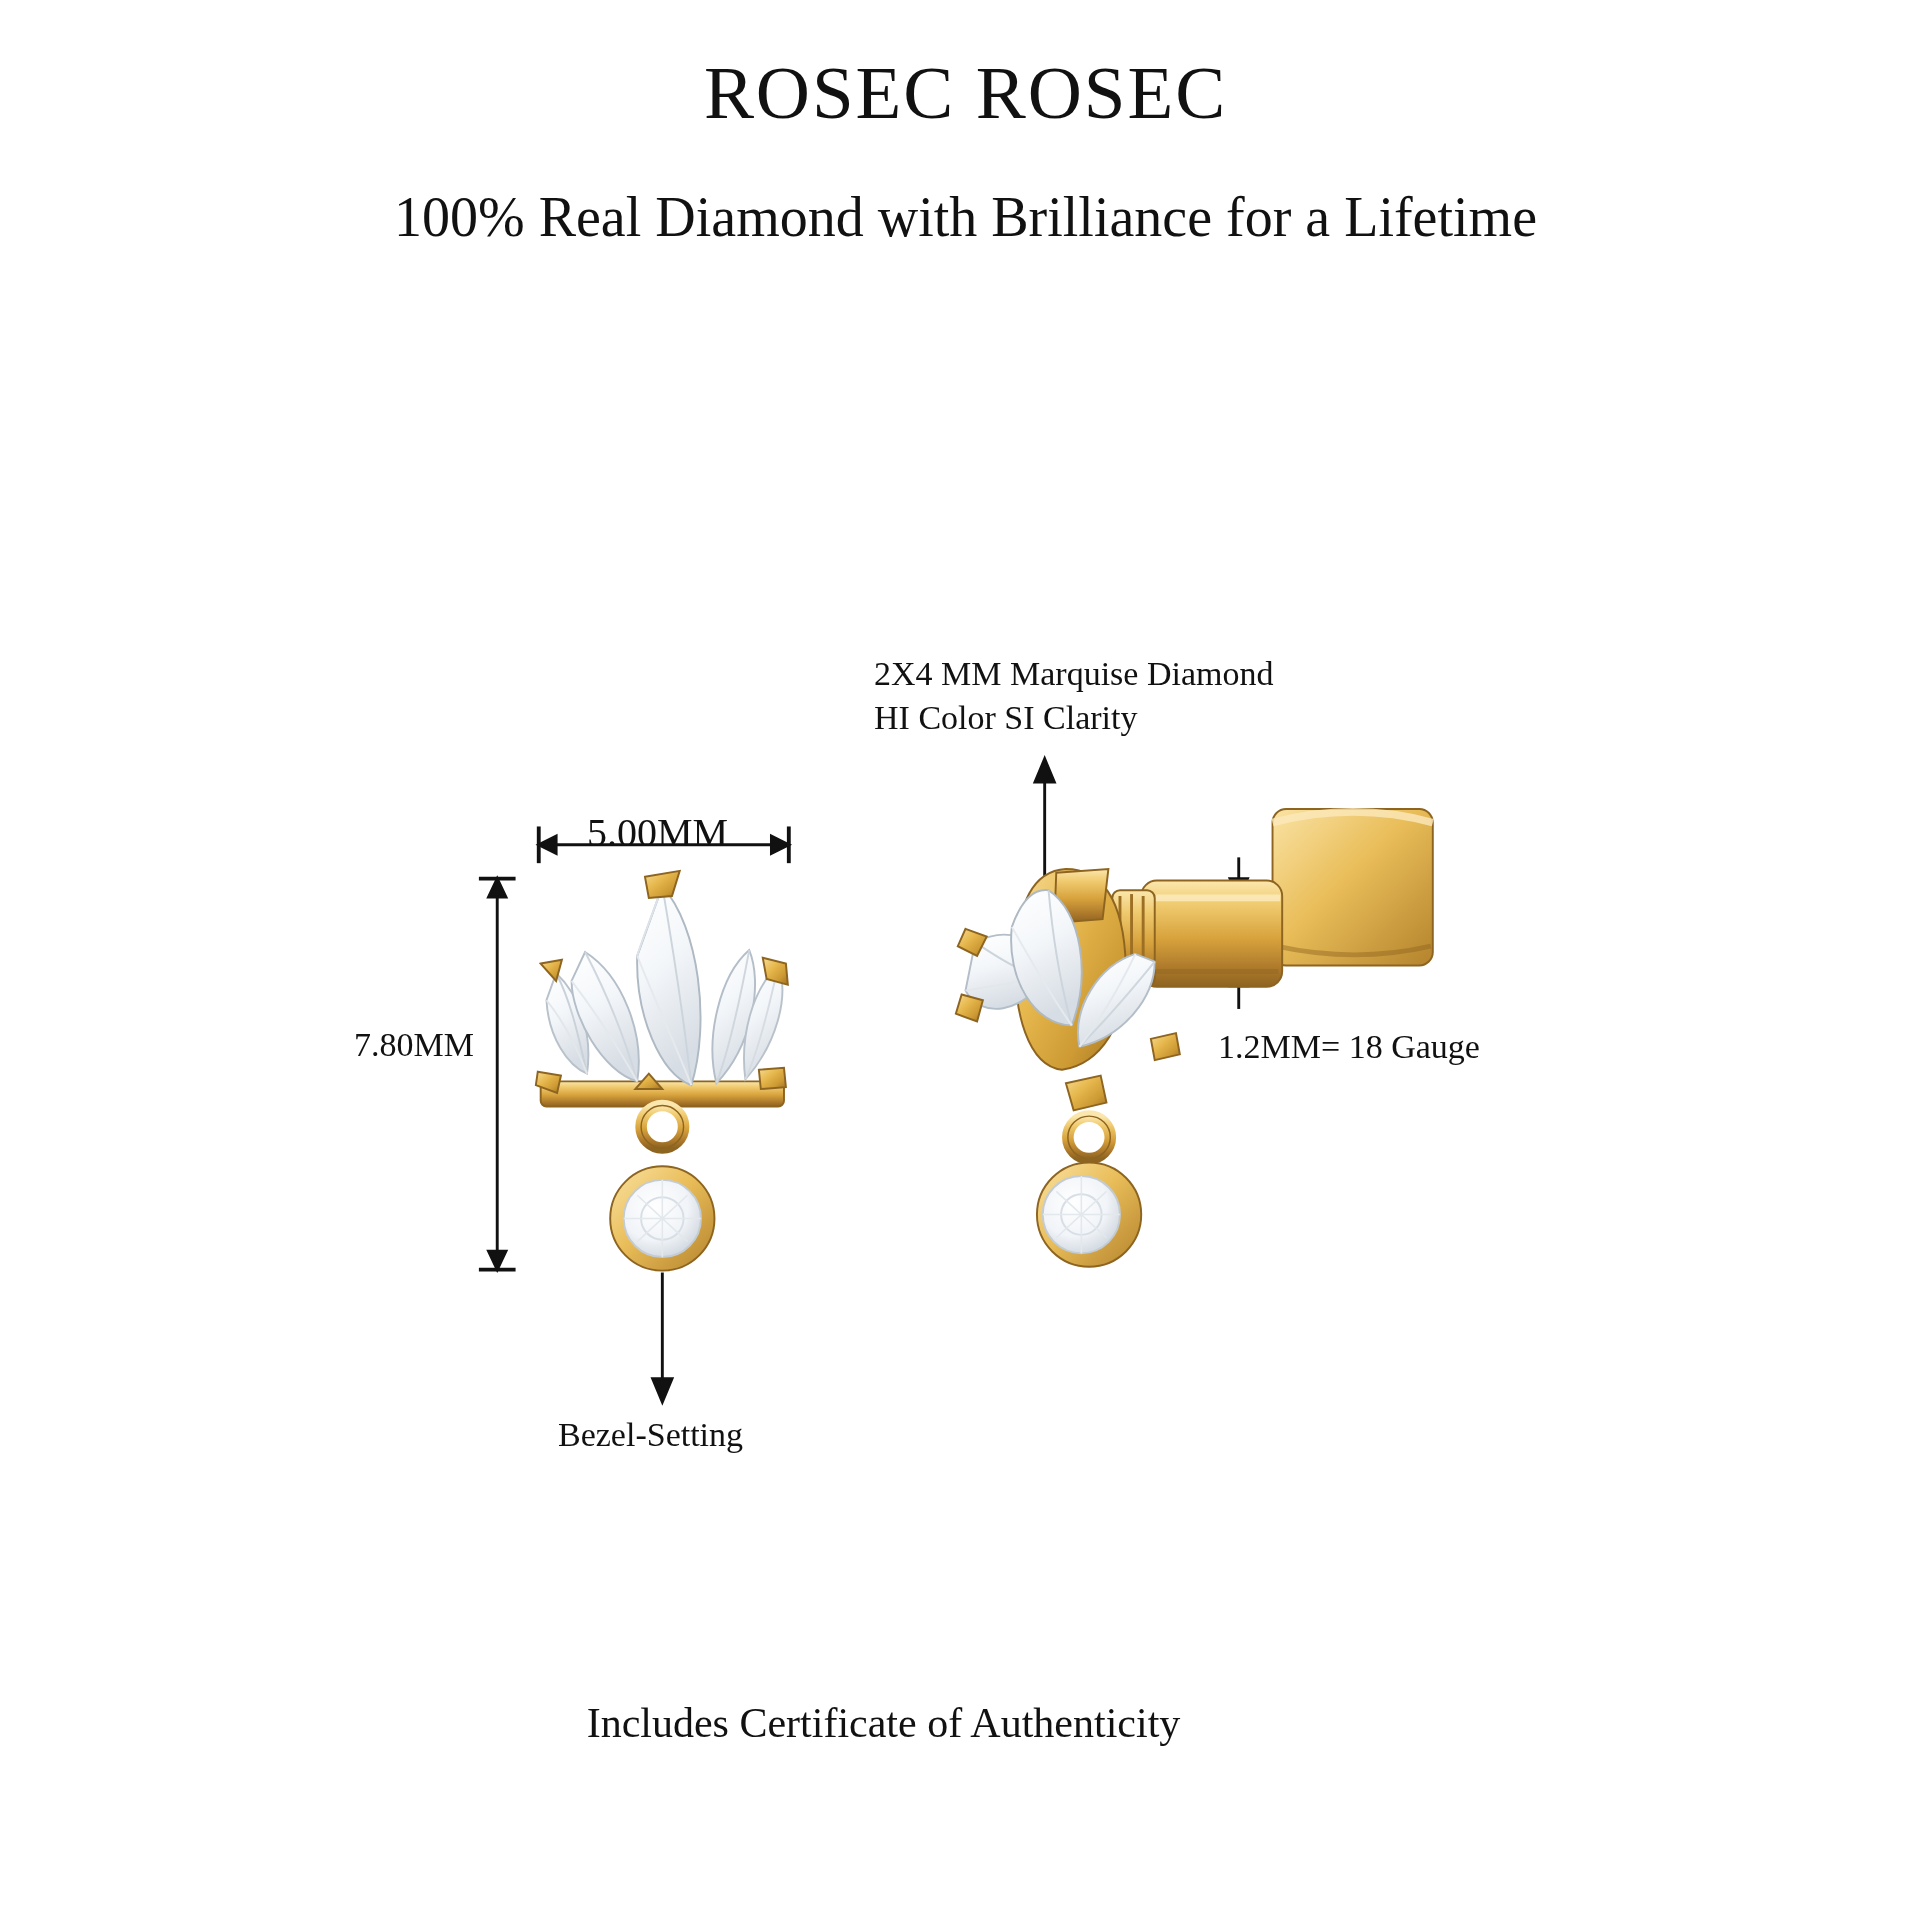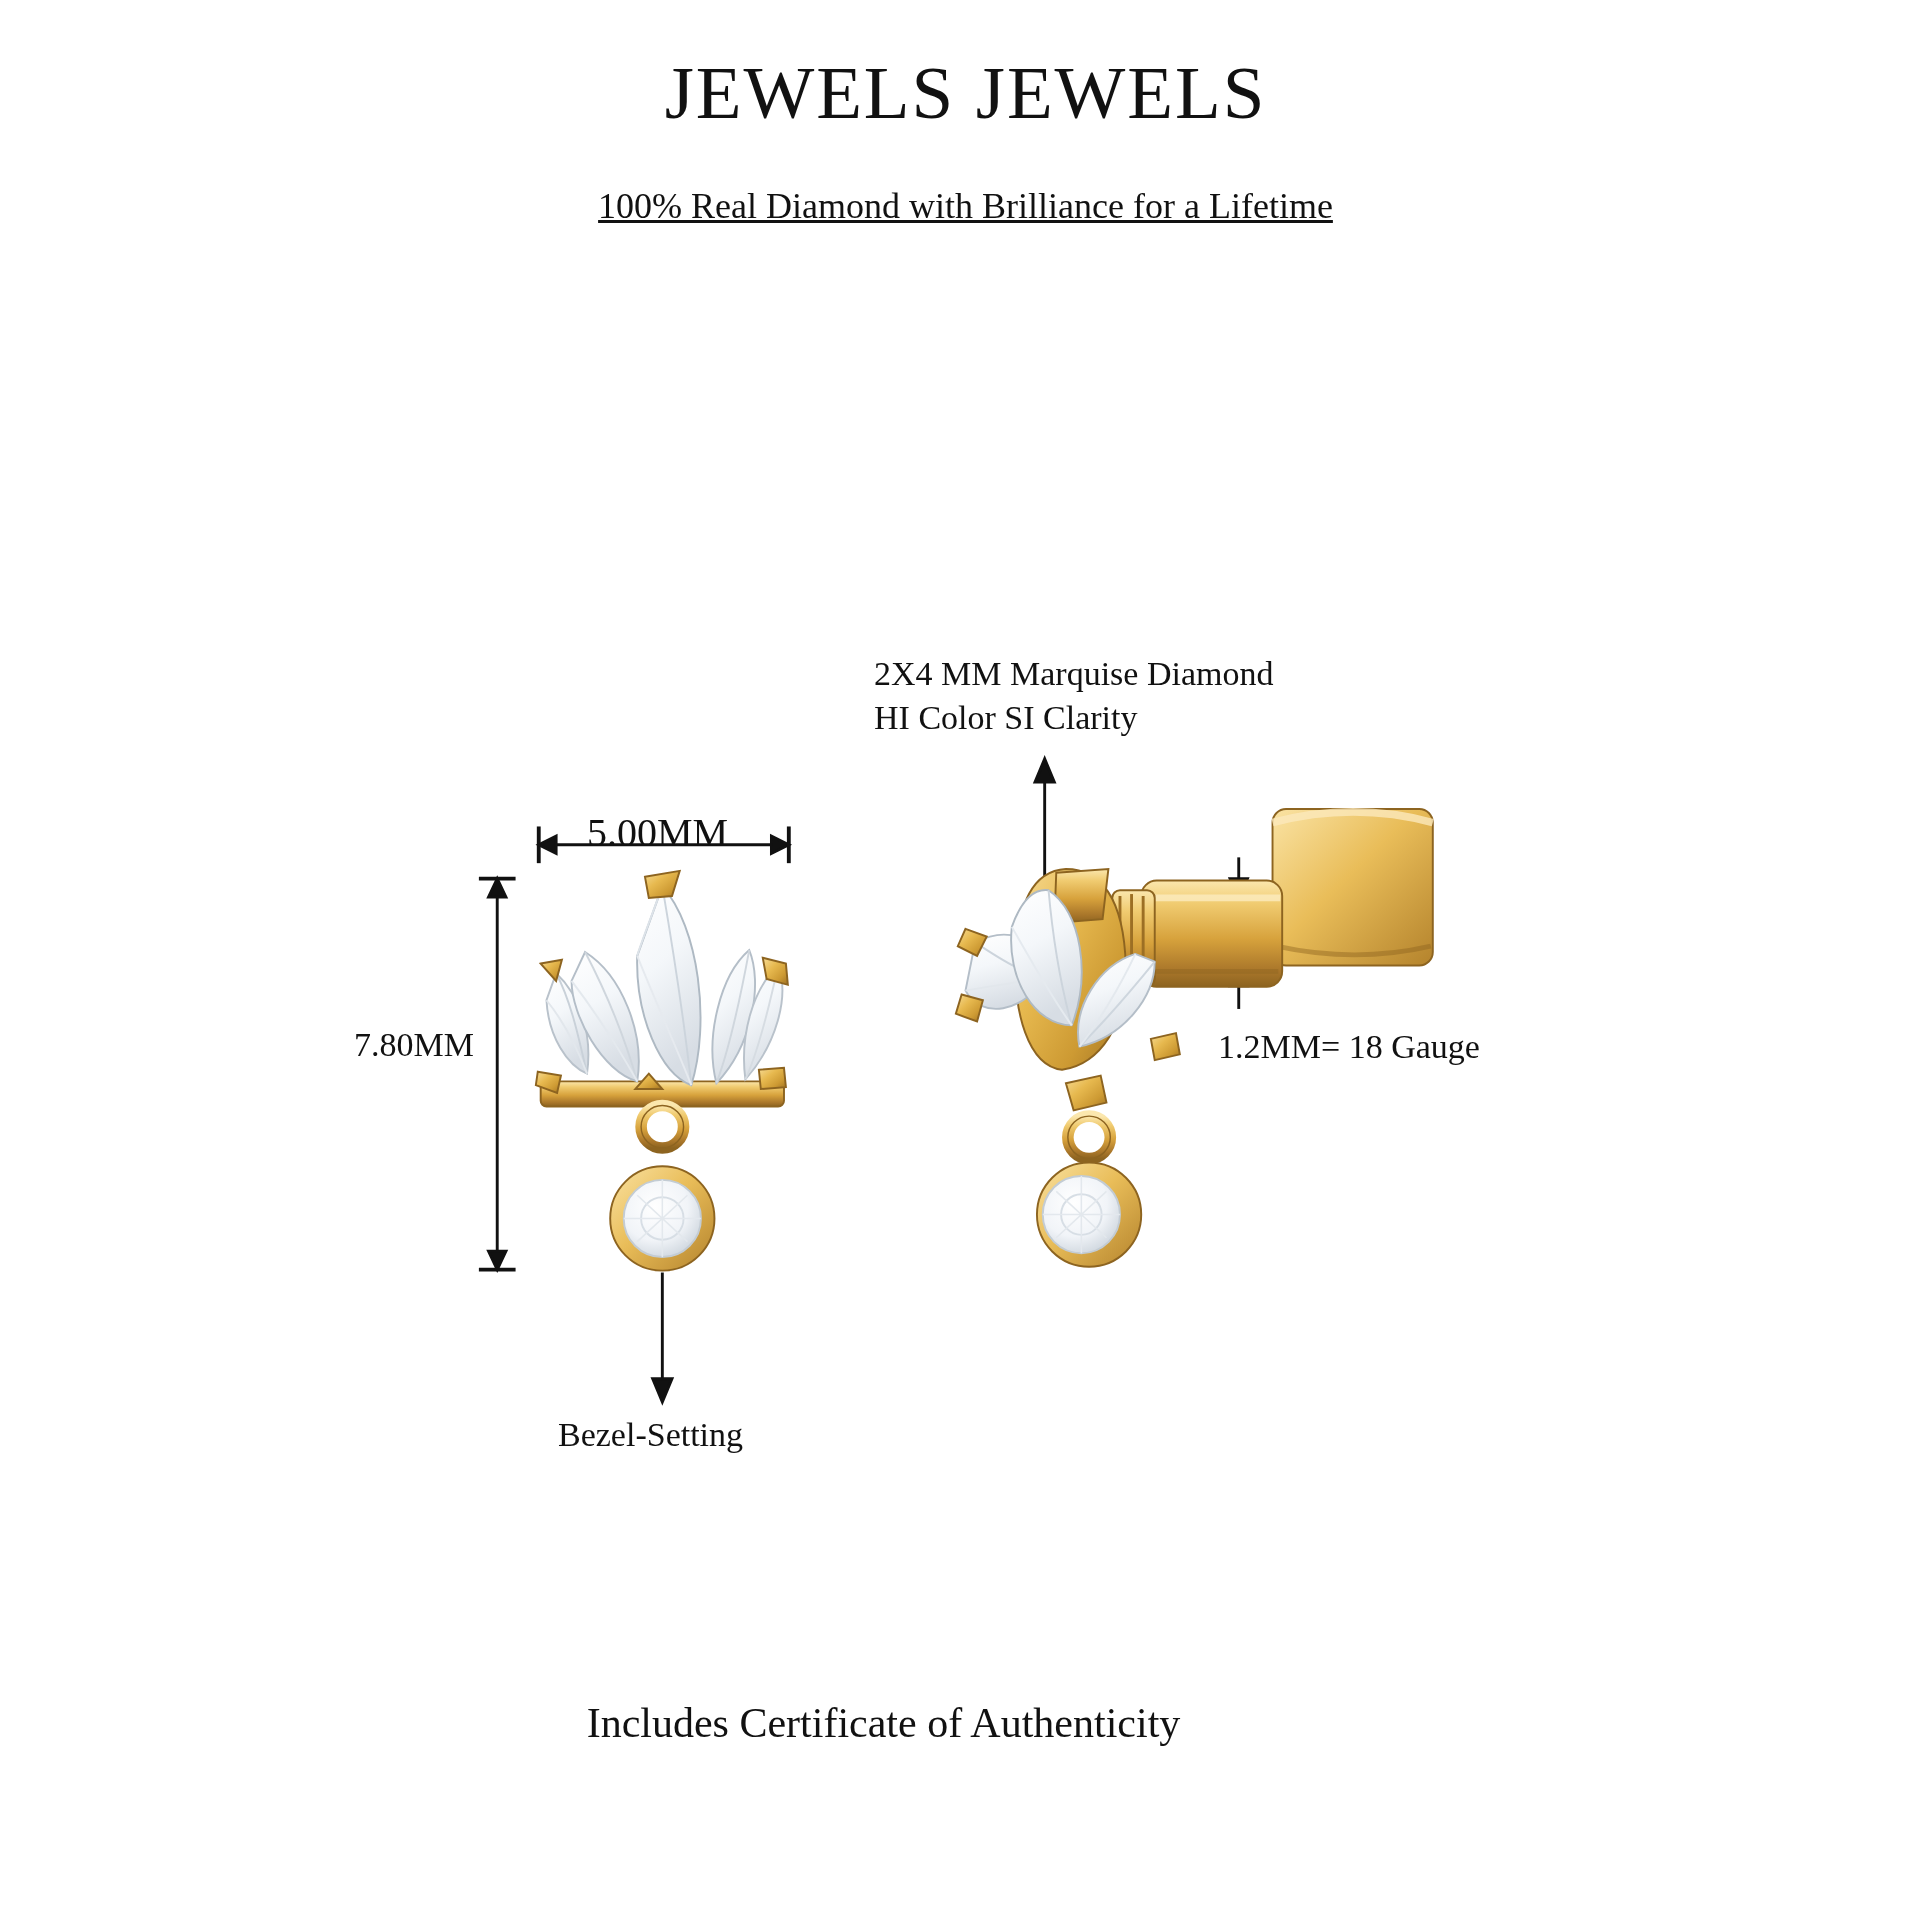--- a/index.html
+++ b/index.html
@@ -32,25 +32,24 @@
     font-family: "Liberation Serif", serif;
     color: #111111;
     white-space: nowrap;
   }
   .brand-tagline {
     position: absolute;
     top: 185px;
     left: 0;
     width: 1931px;
     text-align: center;
-    font-size: 36px;
+    font-size: 56px;
     font-family: "Liberation Serif", serif;
     color: #111111;
     white-space: nowrap;
-    text-decoration: underline;
   }
   .footer-note {
     position: absolute;
     top: 1699px;
     left: 0;
     width: 1767px;
     text-align: center;
     font-size: 42px;
     font-family: "Liberation Serif", serif;
     color: #111111;
@@ -99,21 +98,21 @@
     top: 0;
     width: 1931px;
     height: 1931px;
   }
 </style>
 </head>
 <body>
 
 <div class="canvas">
 
-  <div class="brand-title">JEWELS JEWELS</div>
+  <div class="brand-title">ROSEC ROSEC</div>
   <div class="brand-tagline">100% Real Diamond with Brilliance for a Lifetime</div>
 
   <svg class="art" viewBox="0 0 2000 2000">
     <defs>
       <linearGradient id="goldV" x1="0" y1="0" x2="1" y2="1">
         <stop offset="0%" stop-color="#f7dc96"></stop>
         <stop offset="38%" stop-color="#e7b94f"></stop>
         <stop offset="72%" stop-color="#cd9a33"></stop>
         <stop offset="100%" stop-color="#9f7123"></stop>
       </linearGradient>

